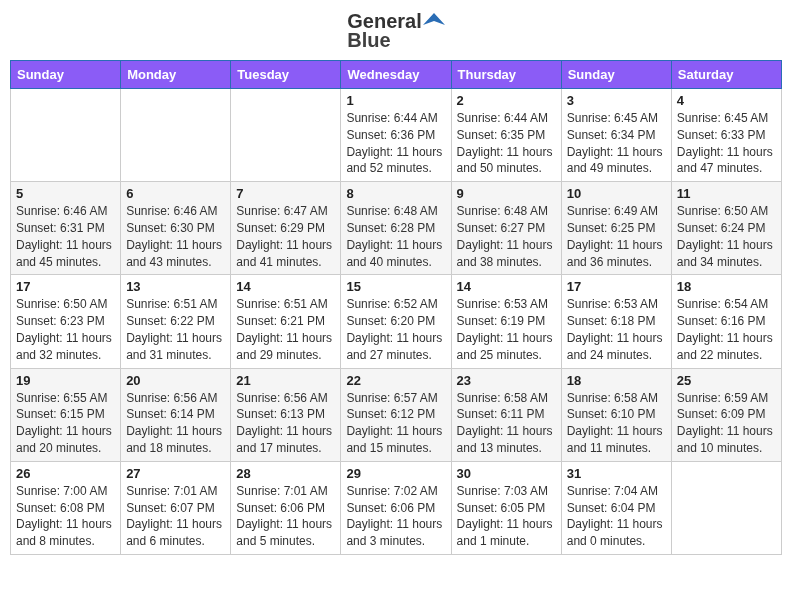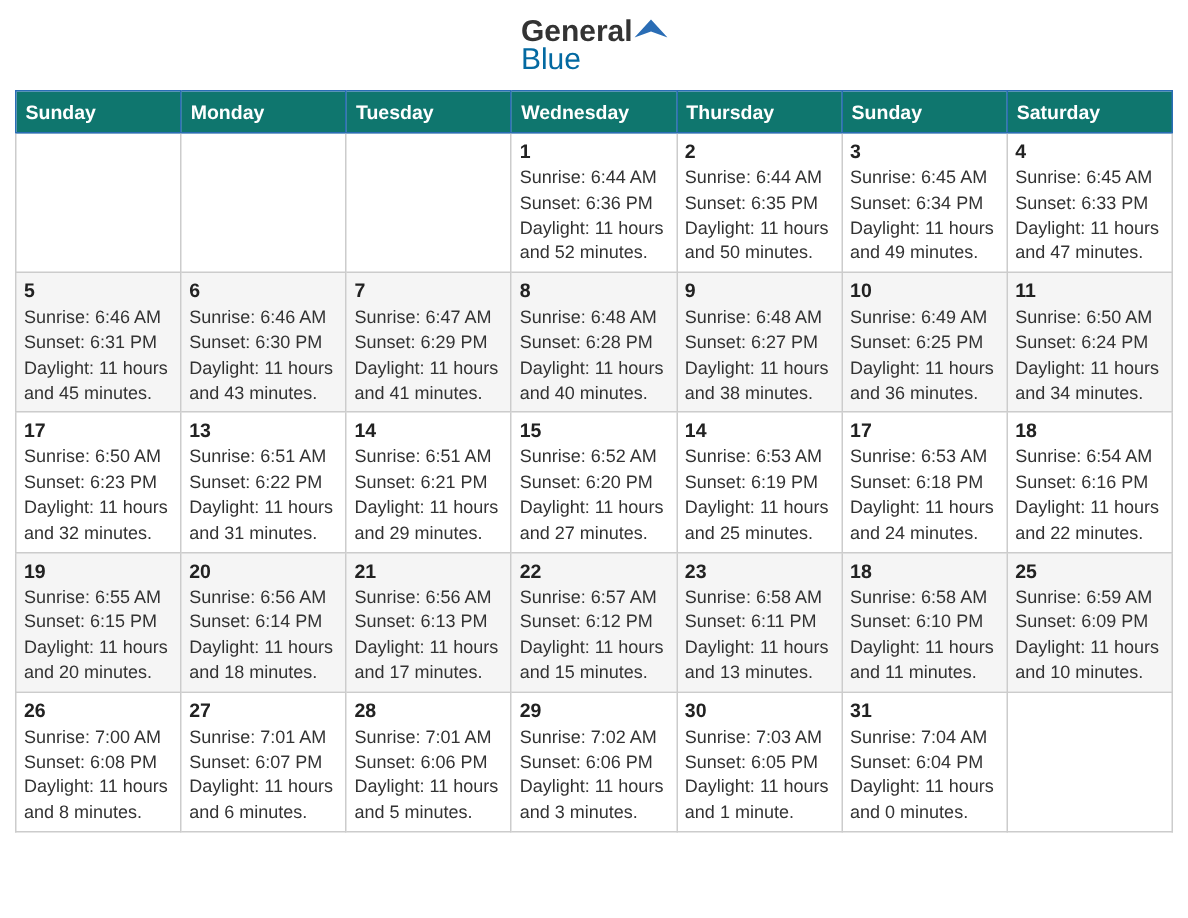--- a/index.html
+++ b/index.html
@@ -34,21 +34,21 @@
       font-size: 16px;
       font-weight: normal;
       color: #444;
     }
     .calendar {
       width: 100%;
       border-collapse: collapse;
       border: 1px solid #ccc;
     }
     .calendar th {
-      background-color: #0f766e;
+      background-color: #8b5cf6;
       color: #fff;
       text-align: left;
       padding: 6px 6px;
       font-size: 13px;
       border: 1px solid #2a6db5;
     }
     .calendar td {
       vertical-align: top;
       border: 1px solid #ccc;
       padding: 4px 5px;
@@ -78,21 +78,21 @@
 <body>
 
 <div class="header-area">
   <div class="logo">
     <div style="display:flex;align-items:center;">
       <span style="font-size:20px;font-weight:bold;color:#333;">General</span>
       <svg width="22" height="22" viewBox="0 0 22 22" style="margin-left:1px;">
         <polygon points="11,2 22,14 11,10 0,14" fill="#2a6db5"></polygon>
       </svg>
     </div>
-    <span style="font-size:20px;font-weight:normal;color:#0369a1;margin-top:-4px;">Blue</span>
+    <span style="font-size:20px;font-weight:bold;color:#404040;margin-top:-4px;">Blue</span>
   </div>
 </div>
 
 <table class="calendar">
   <thead>
     <tr>
     <th>Sunday</th>
         <th>Monday</th>
         <th>Tuesday</th>
         <th>Wednesday</th>

